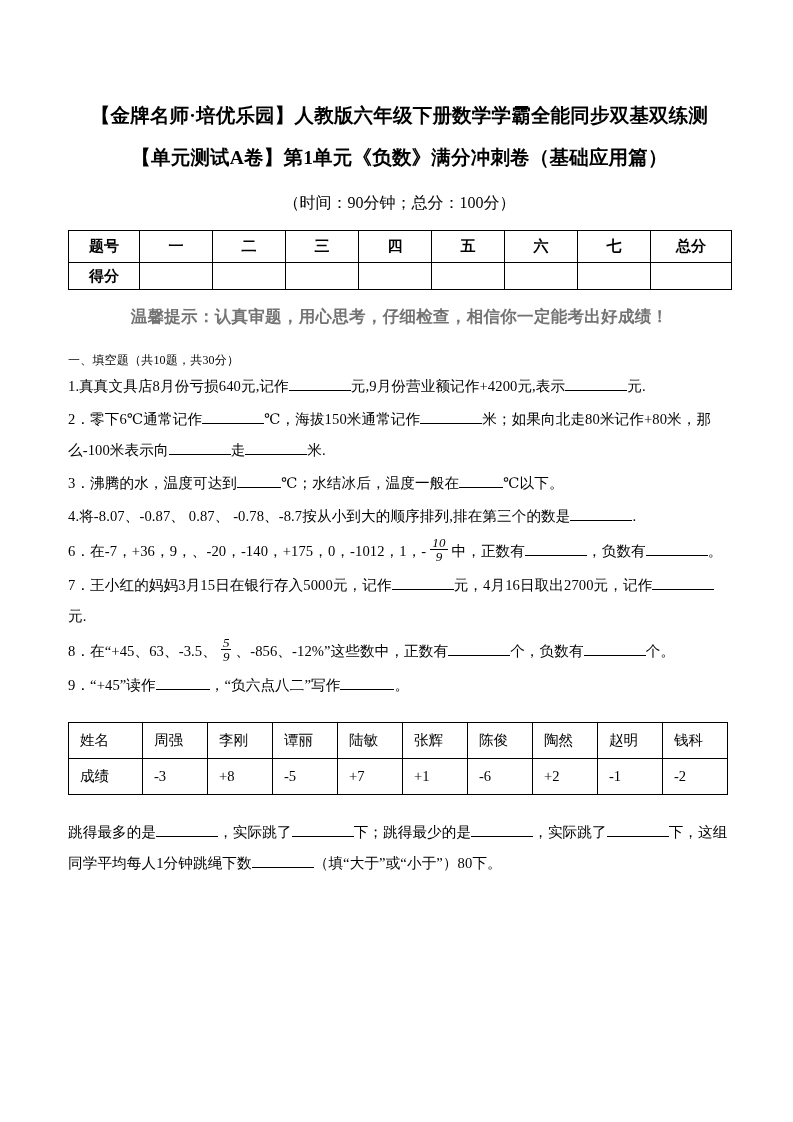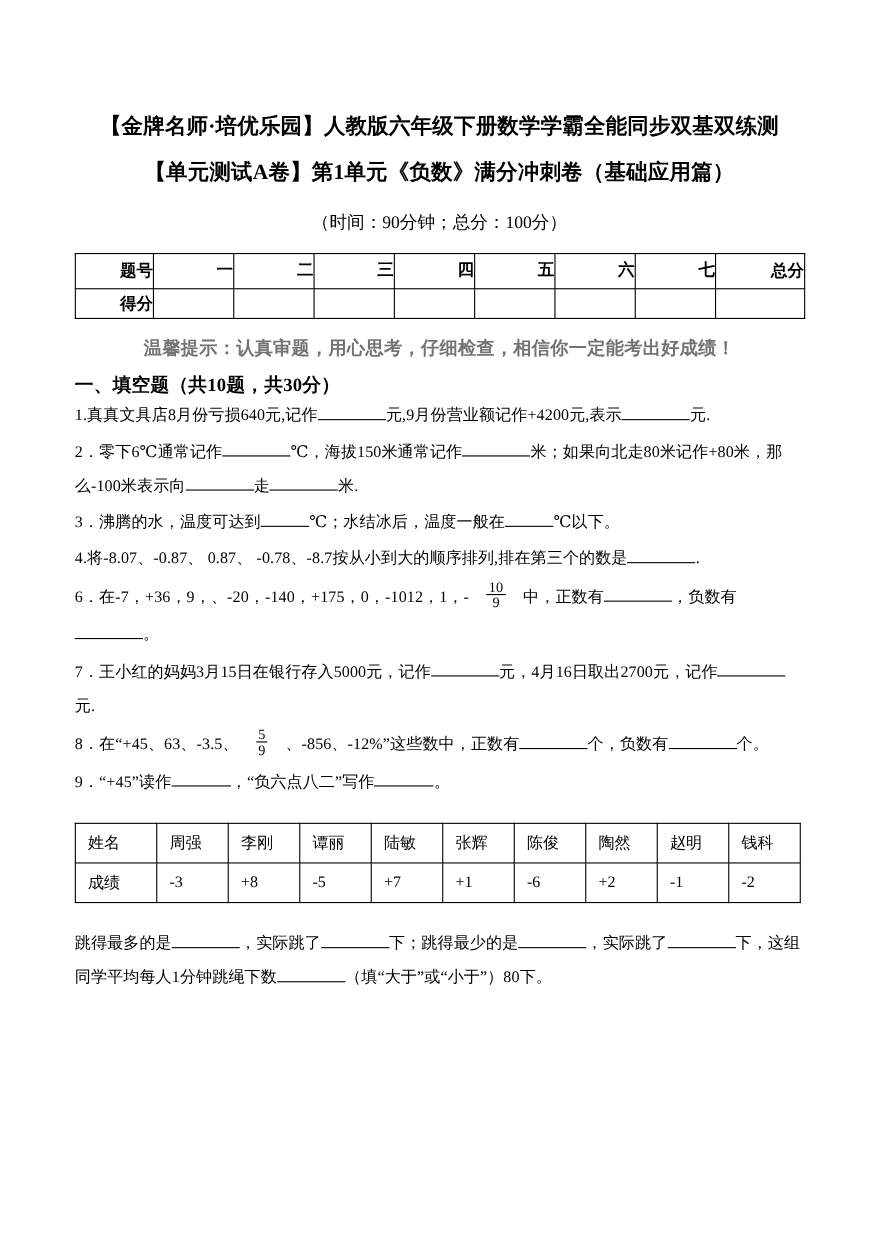--- a/index.html
+++ b/index.html
@@ -62,21 +62,21 @@
   
   table.score-table {
     width: 660px;
     border-collapse: collapse;
     margin-top: 7px;
     table-layout: fixed;
   }
   table.score-table td {
     border: 1px solid #000;
     height: 26px;
-    text-align: right;
+    text-align: center;
     font-size: 15px;
     font-weight: bold;
     padding: 0;
   }
   table.score-table td.lbl { width: 70px; }
   table.score-table td.q   { width: 72px; }
   table.score-table td.tot { width: 80px; }
 
   
   .warm-tip {
@@ -84,23 +84,23 @@
     font-weight: bold;
     font-size: 16.5px;
     text-align: center;
     margin-top: 16px;
     letter-spacing: 0.3px;
     font-family: "Liberation Serif", "DejaVu Serif", serif;
   }
 
   
   .section-head {
-    font-size: 17px;
-    font-weight: bold;
-    margin-top: 10px;
+    font-size: 12px;
+    font-weight: normal;
+    margin-top: 24px;
     letter-spacing: 0.2px;
   }
 
   
   .q {
     font-size: 14.6px;
     line-height: 31px;
     margin-top: 2px;
     text-align: left;
     letter-spacing: 0.1px;
@@ -117,21 +117,22 @@
   .b-md  { width: 54px; }
   .b-lg  { width: 62px; }
 
   
   .frac {
     display: inline-block;
     vertical-align: -0.42em;
     text-align: center;
     line-height: 1.04;
     font-size: 13px;
-    margin: 0 16px;
+    margin: 0 4px;
+    font-style: italic;
   }
   .frac .num { display: block; padding: 0 2px; }
   .frac .den { display: block; padding: 0 2px; border-top: 1px solid #000; }
 
   
   table.data-table {
     width: 660px;
     border-collapse: collapse;
     margin-top: 21px;
     table-layout: fixed;

